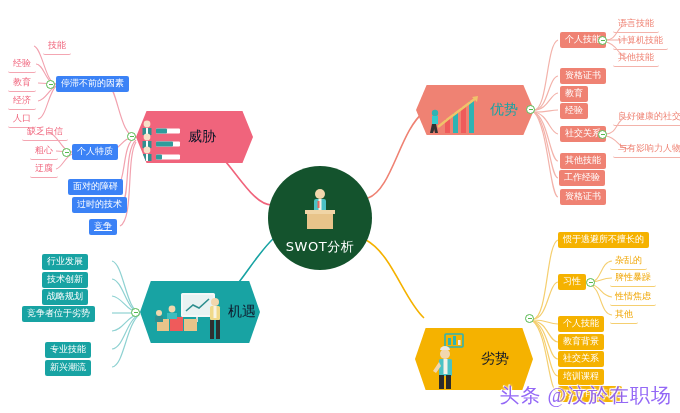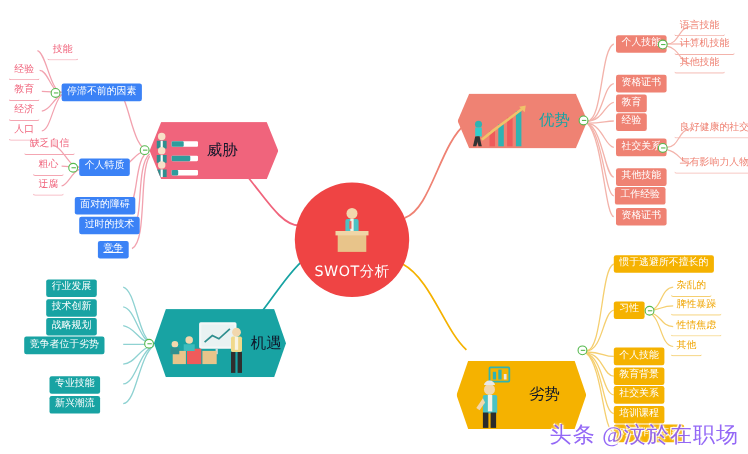--- a/index.html
+++ b/index.html
@@ -9,21 +9,21 @@
     font-family:"DejaVu Sans","Liberation Sans",sans-serif;
     overflow:hidden;
     position:relative;
   }
   #canvas{position:absolute;left:0;top:0;width:680px;height:413px;}
   svg.links{position:absolute;left:0;top:0;width:680px;height:413px;pointer-events:none;}
 
   
   .center-node{
     position:absolute;left:268px;top:166px;width:104px;height:104px;
-    border-radius:50%;background:#ef4444;
+    border-radius:50%;background:#14532d;
     display:flex;flex-direction:column;align-items:center;justify-content:flex-end;
     padding-bottom:14px;box-sizing:border-box;
   }
   .center-label{color:#ffffff;font-size:13px;letter-spacing:.5px;}
   .podium{position:absolute;top:22px;left:50%;transform:translateX(-50%);}
 
   
   .hex{
     position:absolute;display:flex;align-items:center;
     clip-path:polygon(9% 0%,91% 0%,100% 50%,91% 100%,9% 100%,0% 50%);

